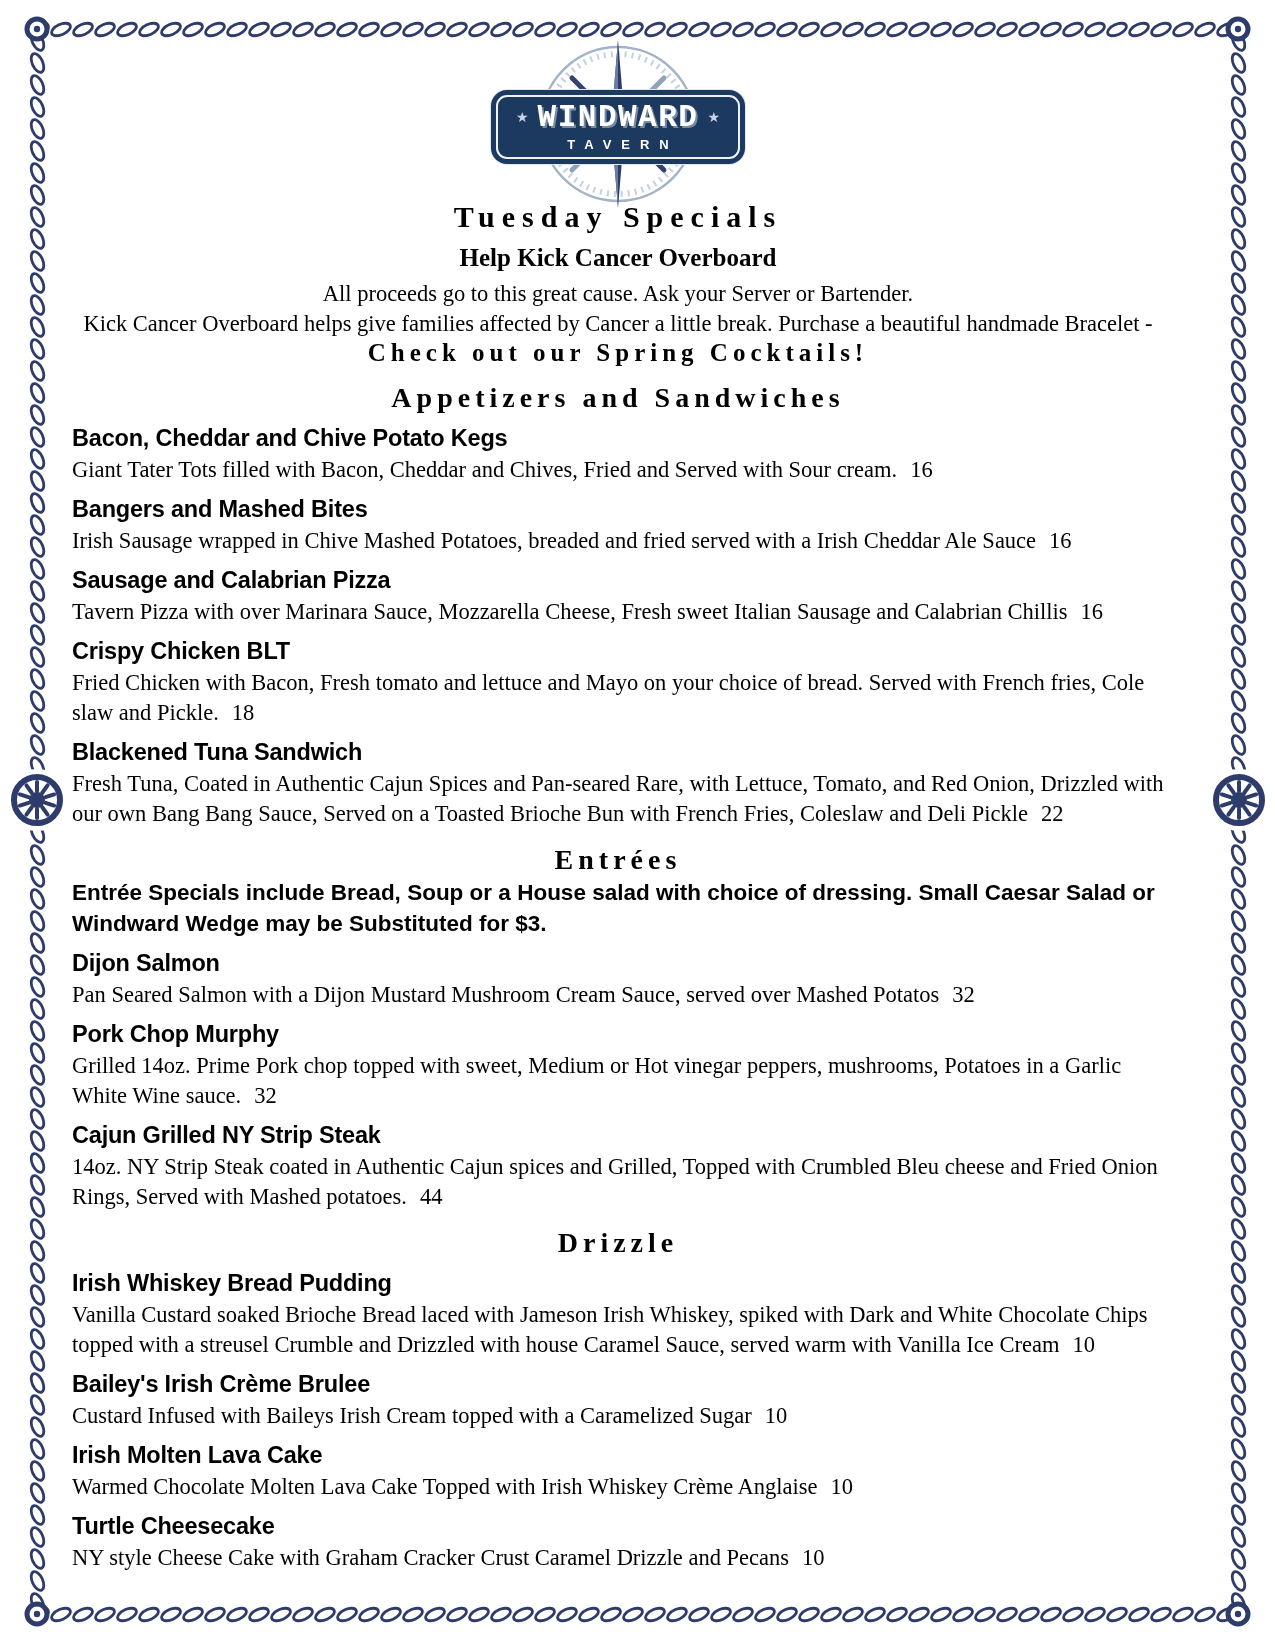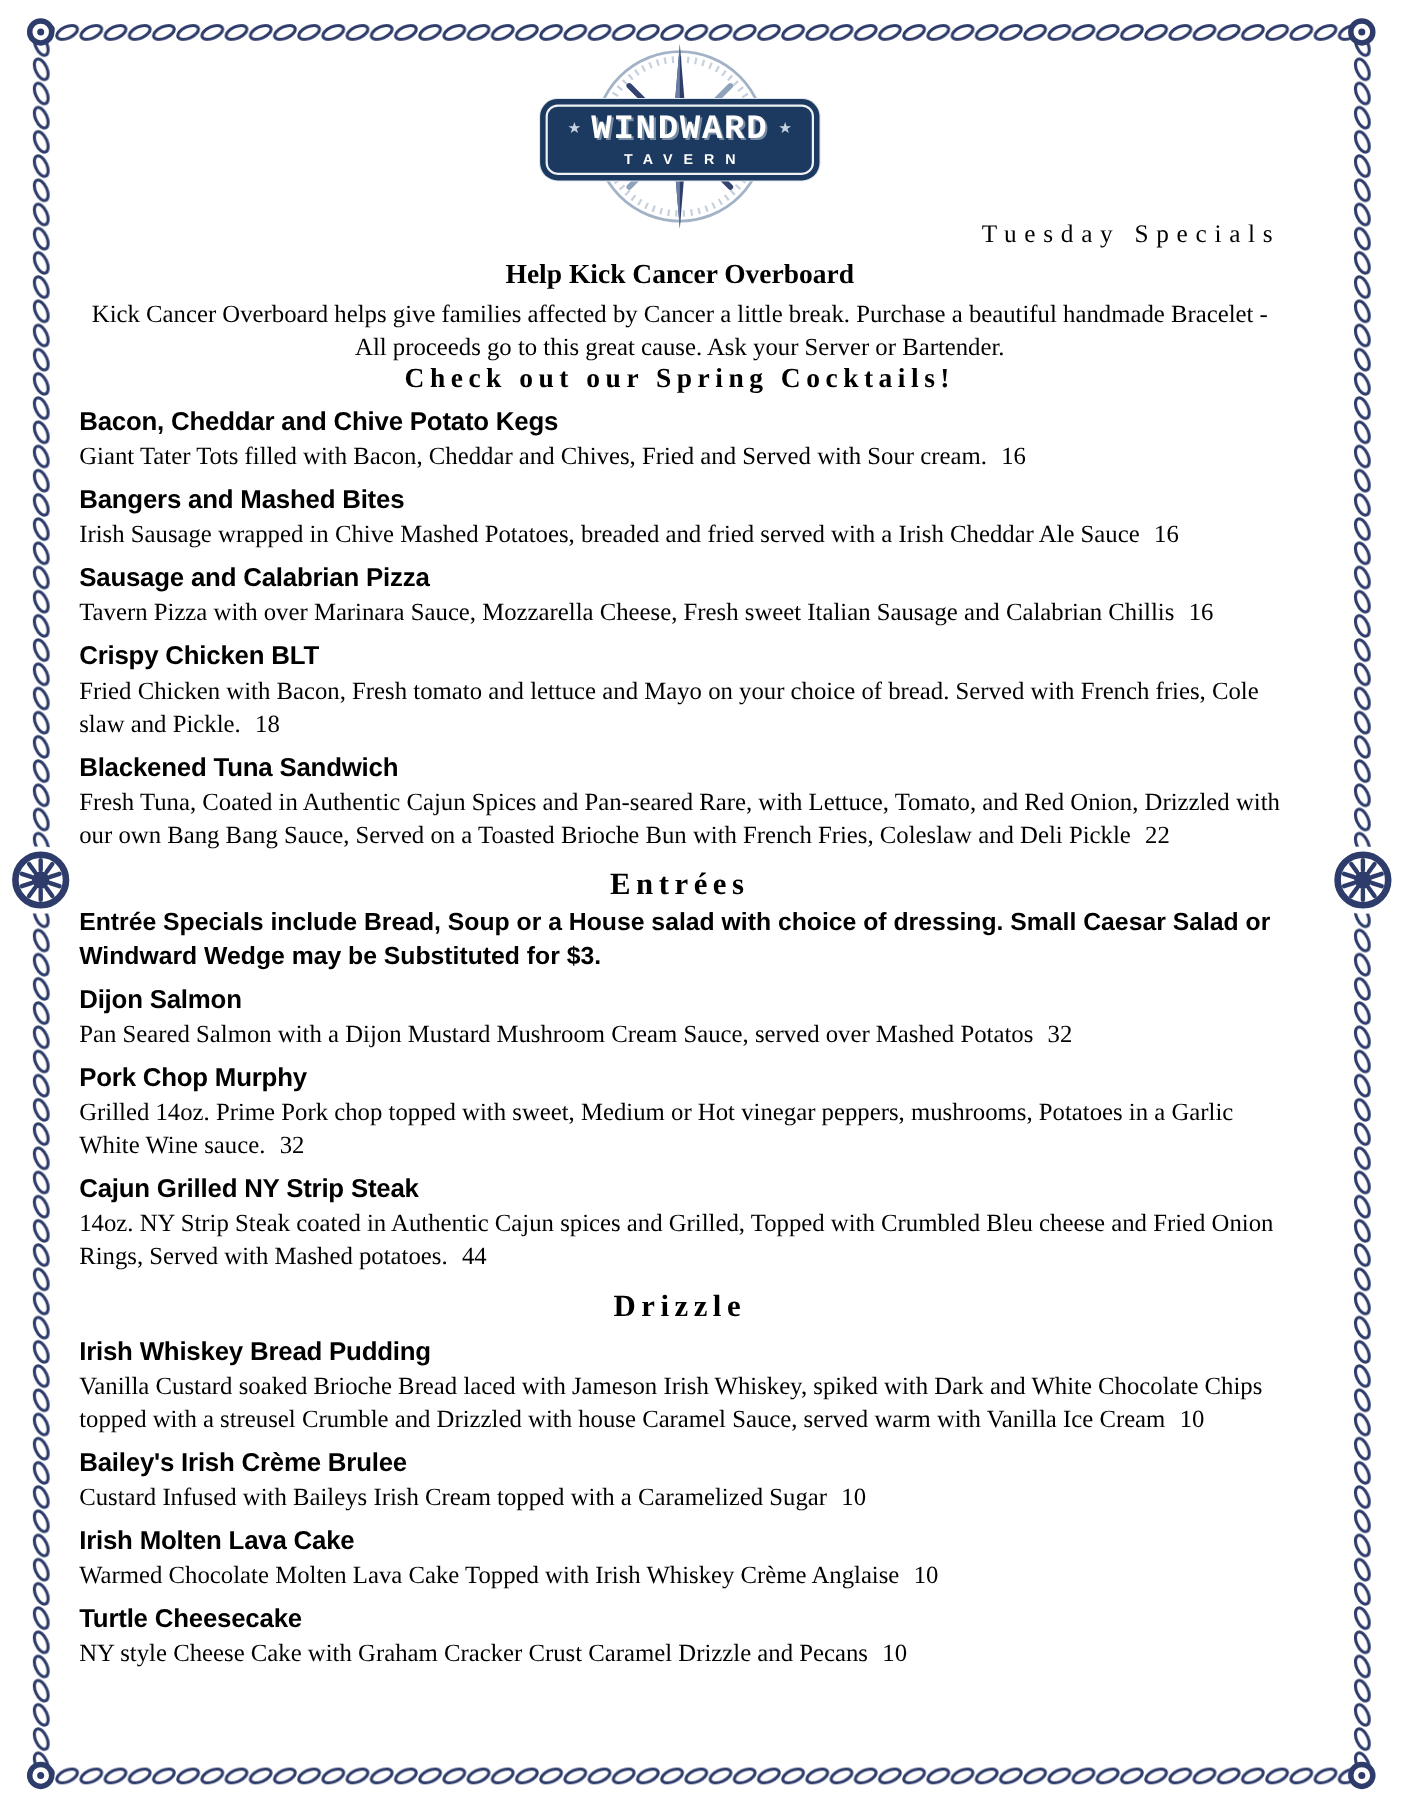--- a/index.html
+++ b/index.html
@@ -30,21 +30,21 @@
     font-family:Liberation Mono, monospace;font-weight:bold;font-size:31px;color:#ffffff;
     letter-spacing:1.5px;text-shadow:2px 2px 0 rgba(150,165,185,0.75);
   }
   .badge-star{color:#c7d3e2;font-size:14px;}
   .badge-sub{
     font-family:"Liberation Sans", sans-serif;font-weight:bold;font-size:13px;color:#ffffff;
     letter-spacing:10px;margin-top:4px;text-indent:10px;
   }
 
   
-  .page-title{font-size:23px;font-weight:normal;letter-spacing:7px;margin-top:-4px;text-align:right;}
+  .page-title{font-size:30px;font-weight:bold;letter-spacing:7px;margin-top:-4px;}
   .charity-heading{font-family:Liberation Serif, serif;font-weight:bold;font-size:25px;margin-top:10px;}
   .charity-text{font-size:22.5px;line-height:30px;margin-top:7px;}
   .promo{font-size:25px;font-weight:bold;letter-spacing:5px;margin-top:0;}
   .section-heading{font-size:28px;font-weight:bold;letter-spacing:5px;text-align:center;margin-top:15px;}
   .section-note{font-family:"Liberation Sans", sans-serif;font-weight:bold;font-size:22.5px;line-height:31px;margin-top:1px;}
   .menu-item{margin-top:11px;}
   .item-name{font-family:"Liberation Sans", sans-serif;font-weight:bold;font-size:23.5px;line-height:27px;letter-spacing:-0.2px;}
   .item-desc{font-size:22.5px;line-height:30px;margin-top:3px;}
   .price{margin-left:13px;}
 </style>
@@ -125,26 +125,27 @@
           <span class="badge-name">WINDWARD</span>
           <span class="badge-star">★</span>
         </div>
         <div class="badge-sub">TAVERN</div>
       </div>
     </div>
 
     <div class="page-title center">Tuesday Specials</div>
     <div class="charity-heading center">Help Kick Cancer Overboard</div>
     <div class="charity-text center">
+      <div>All proceeds go to this great cause. Ask your Server or Bartender.</div>
       <div>Kick Cancer Overboard helps give families affected by Cancer a little break. Purchase a beautiful handmade Bracelet -</div>
-      <div>All proceeds go to this great cause. Ask your Server or Bartender.</div>
     </div>
     <div class="promo center">Check out our Spring Cocktails!</div>
 
     <div>
+      <div class="section-heading">Appetizers and Sandwiches</div>
 
       <div class="menu-item">
         <div class="item-name">Bacon, Cheddar and Chive Potato Kegs</div>
         <div class="item-desc"><span>Giant Tater Tots filled with Bacon, Cheddar and Chives, Fried and Served with Sour cream.</span><span class="price">16</span></div>
       </div>
       <div class="menu-item">
         <div class="item-name">Bangers and Mashed Bites</div>
         <div class="item-desc"><span>Irish Sausage wrapped in Chive Mashed Potatoes, breaded and fried served with a Irish Cheddar Ale Sauce</span><span class="price">16</span></div>
       </div>
       <div class="menu-item">

